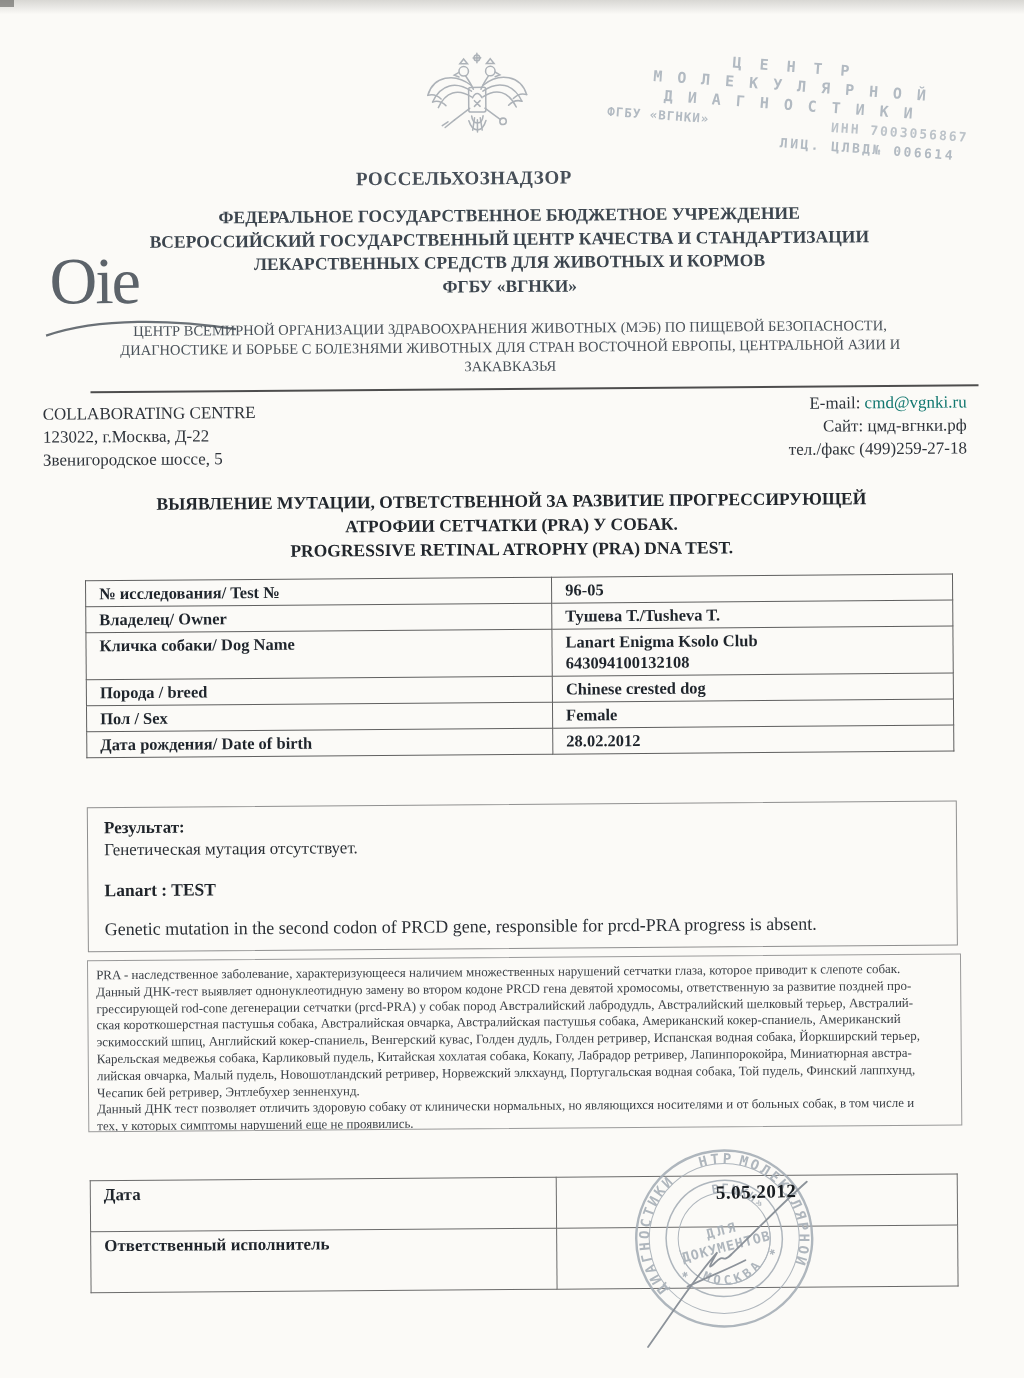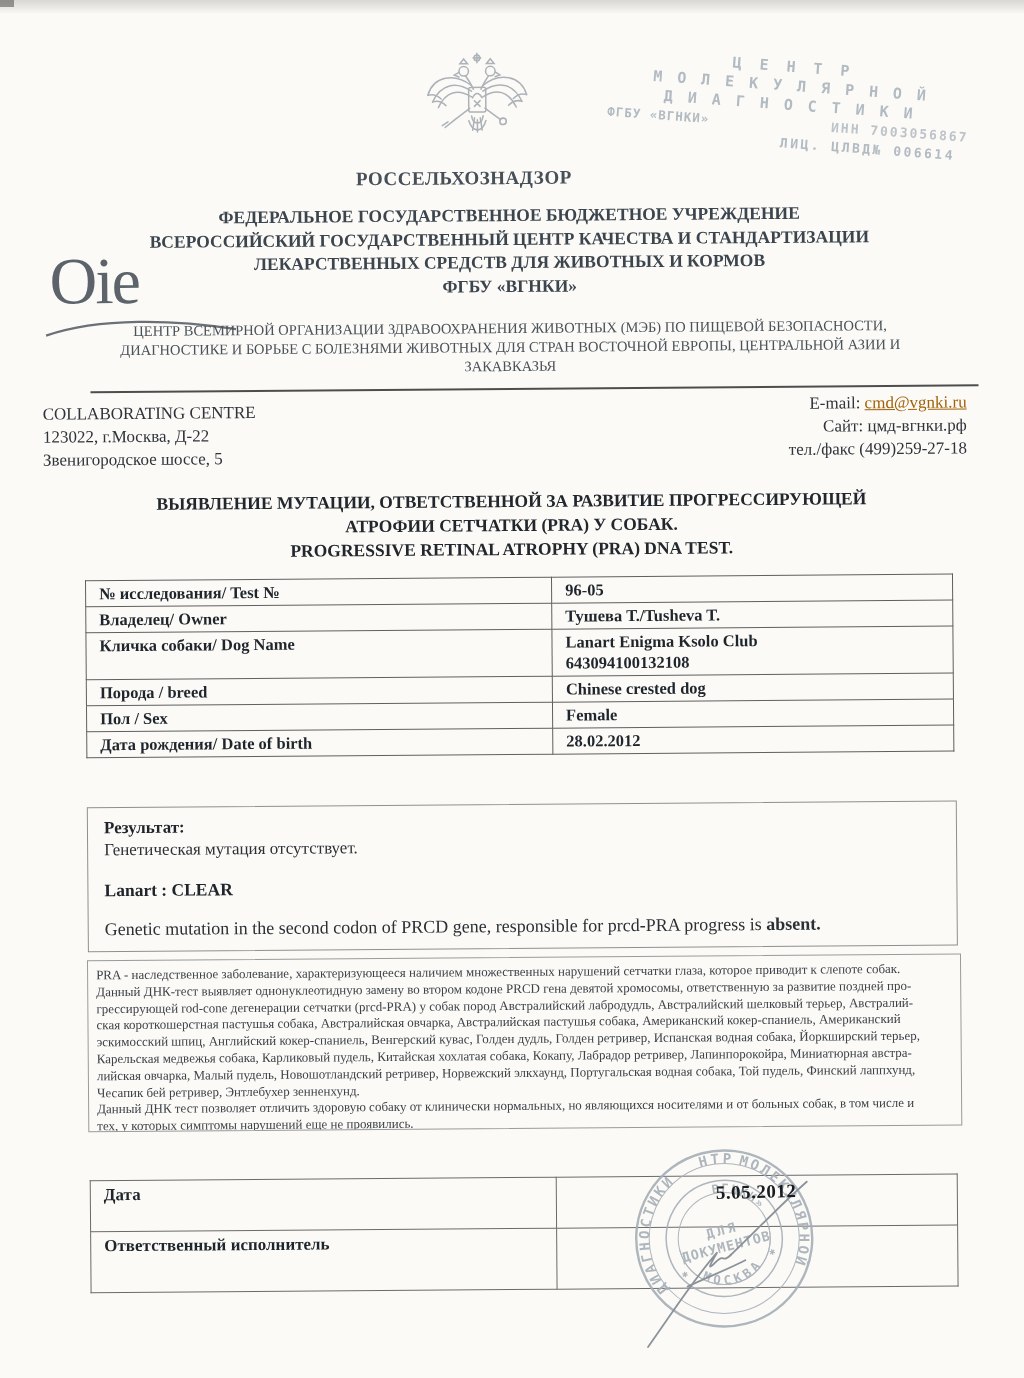--- a/index.html
+++ b/index.html
@@ -40,41 +40,41 @@
     letter-spacing:-2px;color:#5c636a;font-weight:500;}
   .oie svg{position:absolute;left:-8px;top:62px;}
   .who-lines{position:absolute;left:0;top:319px;width:1024px;text-align:center;
     font-size:14.5px;line-height:19px;color:#4a525a;}
 
   .rule{position:absolute;left:92px;top:388px;right:44px;height:2px;background:#4d4d4d;}
 
   
   .contact-left{position:absolute;left:44px;top:399px;font-size:17px;line-height:23px;color:#2e333a;}
   .contact-right{position:absolute;right:56px;top:394px;text-align:right;font-size:17px;line-height:23px;color:#2e333a;}
-  .email-link{text-decoration:underline;color:#a16207;cursor:pointer;}
+  .email-link{color:#0f766e;cursor:pointer;}
 
   
   .doc-title{position:absolute;left:0;top:489px;width:1024px;text-align:center;
     font-weight:bold;font-size:17.5px;line-height:24px;color:#22272d;}
 
   
   table{border-collapse:collapse;}
   .info-table{position:absolute;left:85px;top:577px;width:868px;
     font-weight:bold;font-size:16.5px;color:#1f252c;}
   .info-table td{border:1px solid #5f5f5f;padding:2px 10px 2px 13px;line-height:21px;vertical-align:top;}
   .info-table td.lbl{width:442px;}
 
   
   .result-box{position:absolute;left:85px;top:804px;width:870px;height:145px;
     border:1px solid #8f8f8f;box-sizing:border-box;padding:10px 16px;}
   .result-box .ru-label{font-weight:bold;font-size:17px;color:#20252b;}
   .result-box .ru-text{font-size:17px;margin-top:2px;color:#2b3036;}
   .result-box .en-label{font-weight:bold;font-size:17.5px;margin-top:20px;color:#20252b;}
   .result-box .en-sentence{font-size:18px;margin-top:18px;color:#2b3036;}
-  .result-box .en-bold{font-weight:bold;}
+  .result-box .en-bold{font-weight:normal;}
 
   
   .desc-box{position:absolute;left:84px;top:957px;width:874px;height:172px;
     border:1px solid #9a9a9a;box-sizing:border-box;padding:6px 8px;
     font-size:13px;line-height:16.8px;color:#3d4248;white-space:nowrap;overflow:hidden;}
 
   
   .footer-table{position:absolute;left:85px;top:1177px;width:868px;
     font-weight:bold;font-size:17px;color:#1f252c;z-index:1;}
   .footer-table td{border:1px solid #6a6a6a;padding:4px 10px 4px 13px;vertical-align:top;}
@@ -223,21 +223,21 @@
         <td class="val">28.02.2012</td>
       </tr>
     </tbody>
       </table>
 
     <div class="result-box">
       <div class="ru-label">Результат:</div>
       <div class="ru-text">Генетическая мутация отсутствует.</div>
       <div class="en-label">
         <span>Lanart :</span>
-        <span>CLEAR</span>
+        <span>TEST</span>
       </div>
       <div class="en-sentence">
         <span>Genetic mutation in the second codon of PRCD gene, responsible for prcd-PRA progress is</span>
         <span class="en-bold">absent.</span>
       </div>
     </div>
 
     <div class="desc-box">
       <div>PRA - наследственное заболевание, характеризующееся наличием множественных нарушений сетчатки глаза, которое приводит к слепоте собак.</div>
       <div>Данный ДНК-тест выявляет однонуклеотидную замену во втором кодоне PRCD гена девятой хромосомы, ответственную за развитие поздней про-</div>

